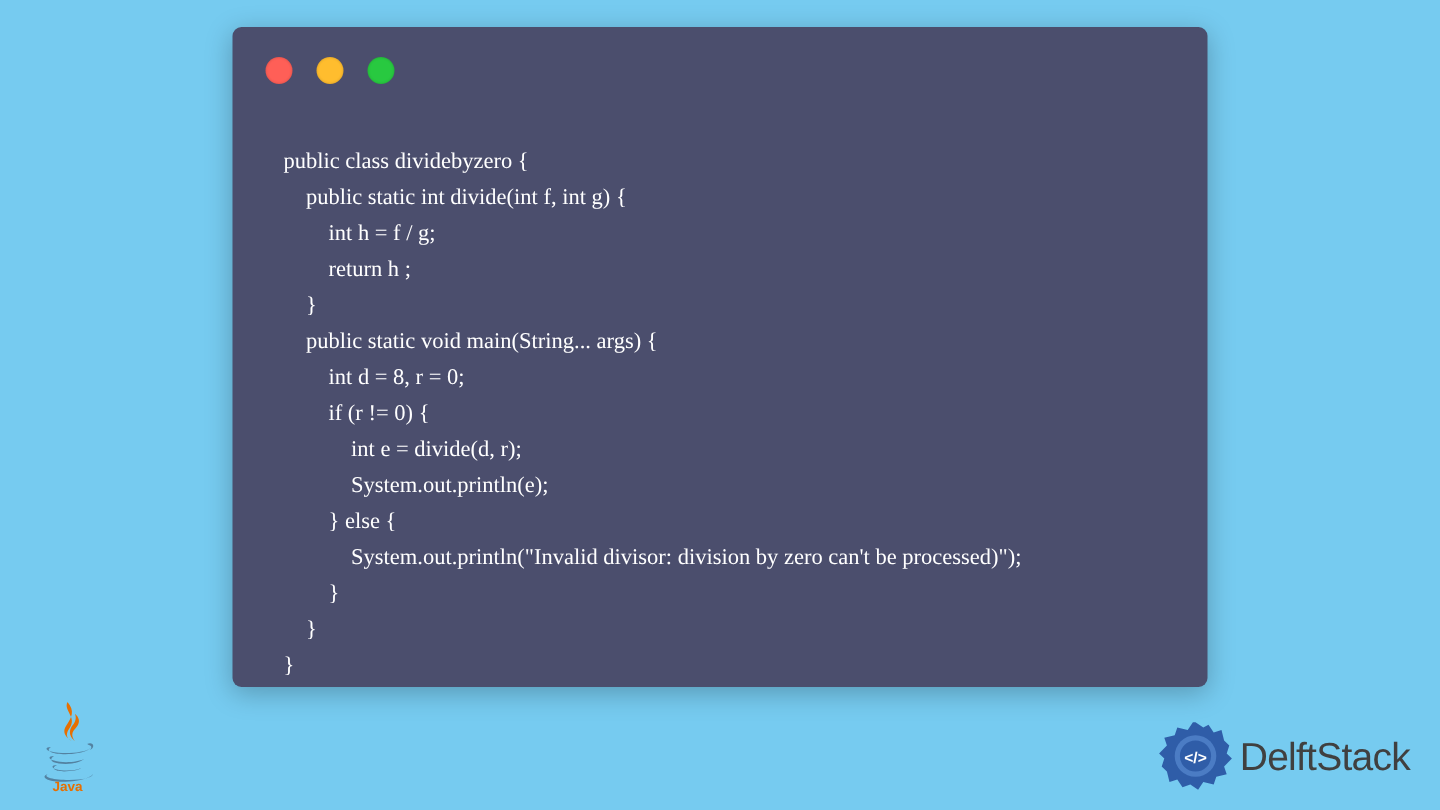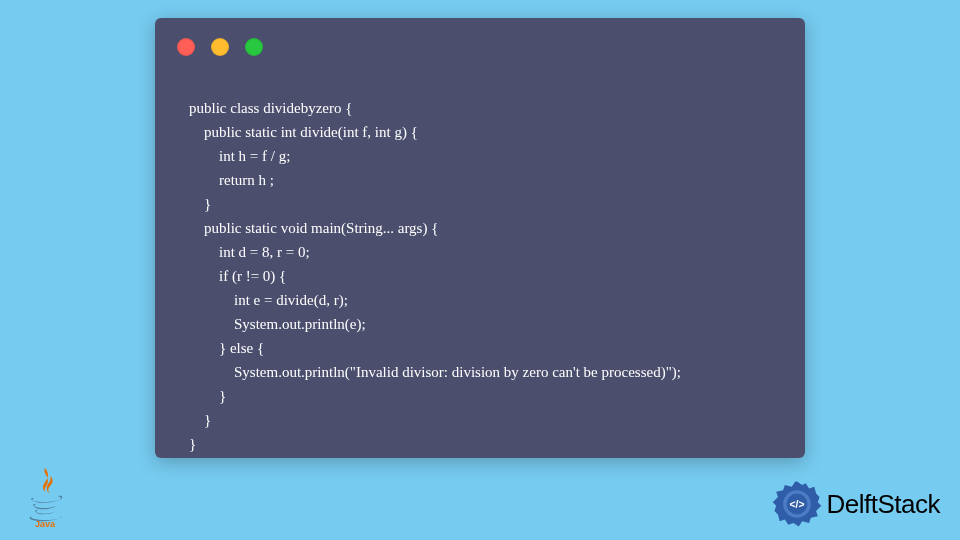--- a/index.html
+++ b/index.html
@@ -56,21 +56,21 @@
   }
   .delft-logo {
     position: absolute;
     right: 20px;
     bottom: 10px;
     display: flex;
     align-items: center;
     gap: 4px;
   }
   .delft-text {
-    color: #000000;
+    color: #404040;
     font-size: 26px;
     font-weight: 500;
     letter-spacing: -0.5px;
     font-family: Arial, sans-serif;
   }
 </style>
 </head>
 <body>
 
 <div class="code-window">

